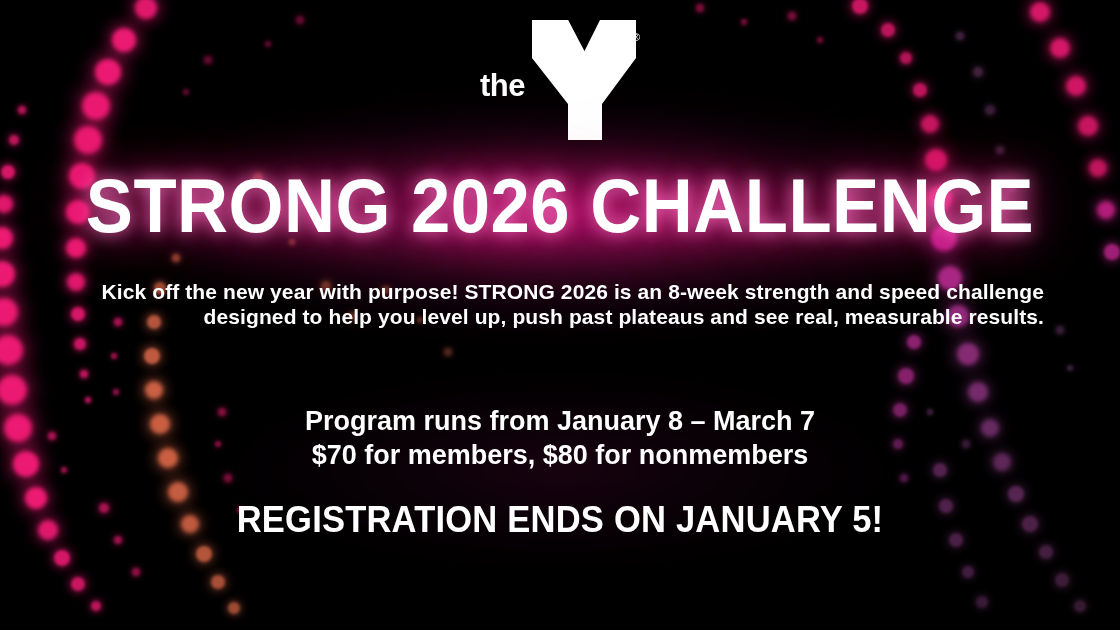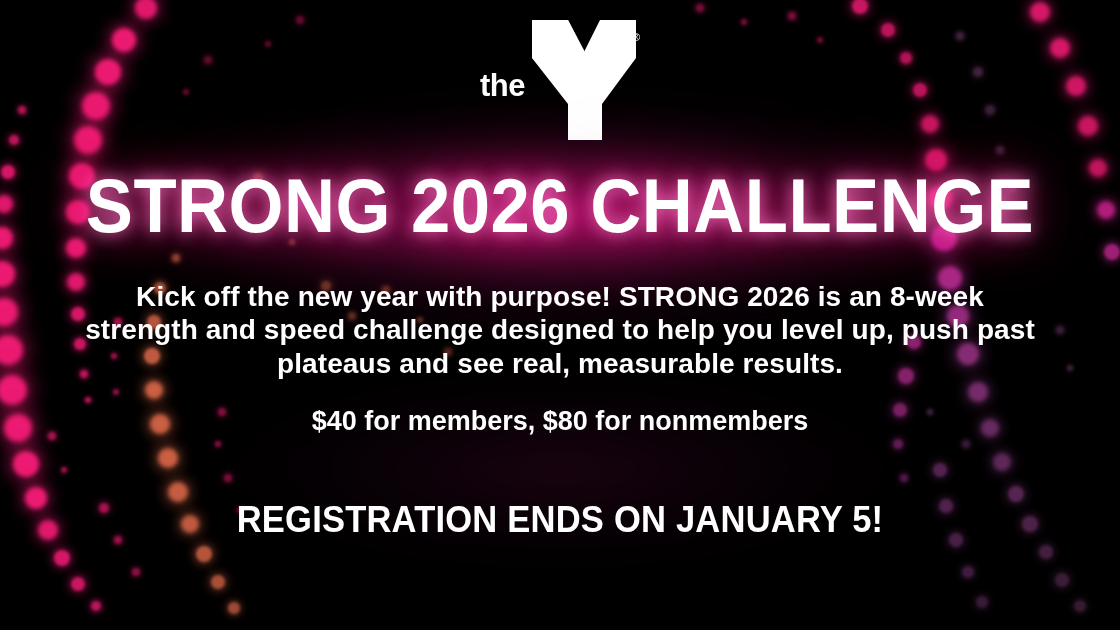--- a/index.html
+++ b/index.html
@@ -138,24 +138,25 @@
       0 0 80px rgba(200, 16, 110, 0.6);
     white-space: nowrap;
   }
   .body-copy {
     position: absolute;
     left: 50%;
     transform: translateX(-50%);
     top: 280px;
     width: 968px;
     color: #ffffff;
-    font-size: 28px;
+    font-size: 21px;
     font-weight: 600;
     line-height: 1.19;
     letter-spacing: 0.1px;
+    text-align: right;
   }
   .details {
     position: absolute;
     left: 50%;
     transform: translateX(-50%);
     top: 404px;
     width: 900px;
     color: #ffffff;
     font-size: 27px;
     font-weight: 600;
@@ -314,19 +315,20 @@
     </div>
   </div>
 
   <div class="content">
 
     <div class="headline">STRONG 2026 CHALLENGE</div>
 
     <div class="body-copy">Kick off the new year with purpose! STRONG 2026 is an 8-week strength and speed challenge designed to help you level up, push past plateaus and see real, measurable results.</div>
 
     <div class="details">
-      <div>$40 for members, $80 for nonmembers</div>
+      <div>Program runs from January 8 – March 7</div>
+      <div>$70 for members, $80 for nonmembers</div>
     </div>
 
     <div class="cta">REGISTRATION ENDS ON JANUARY 5!</div>
 
   </div>
 </div>
 
 </body></html>

